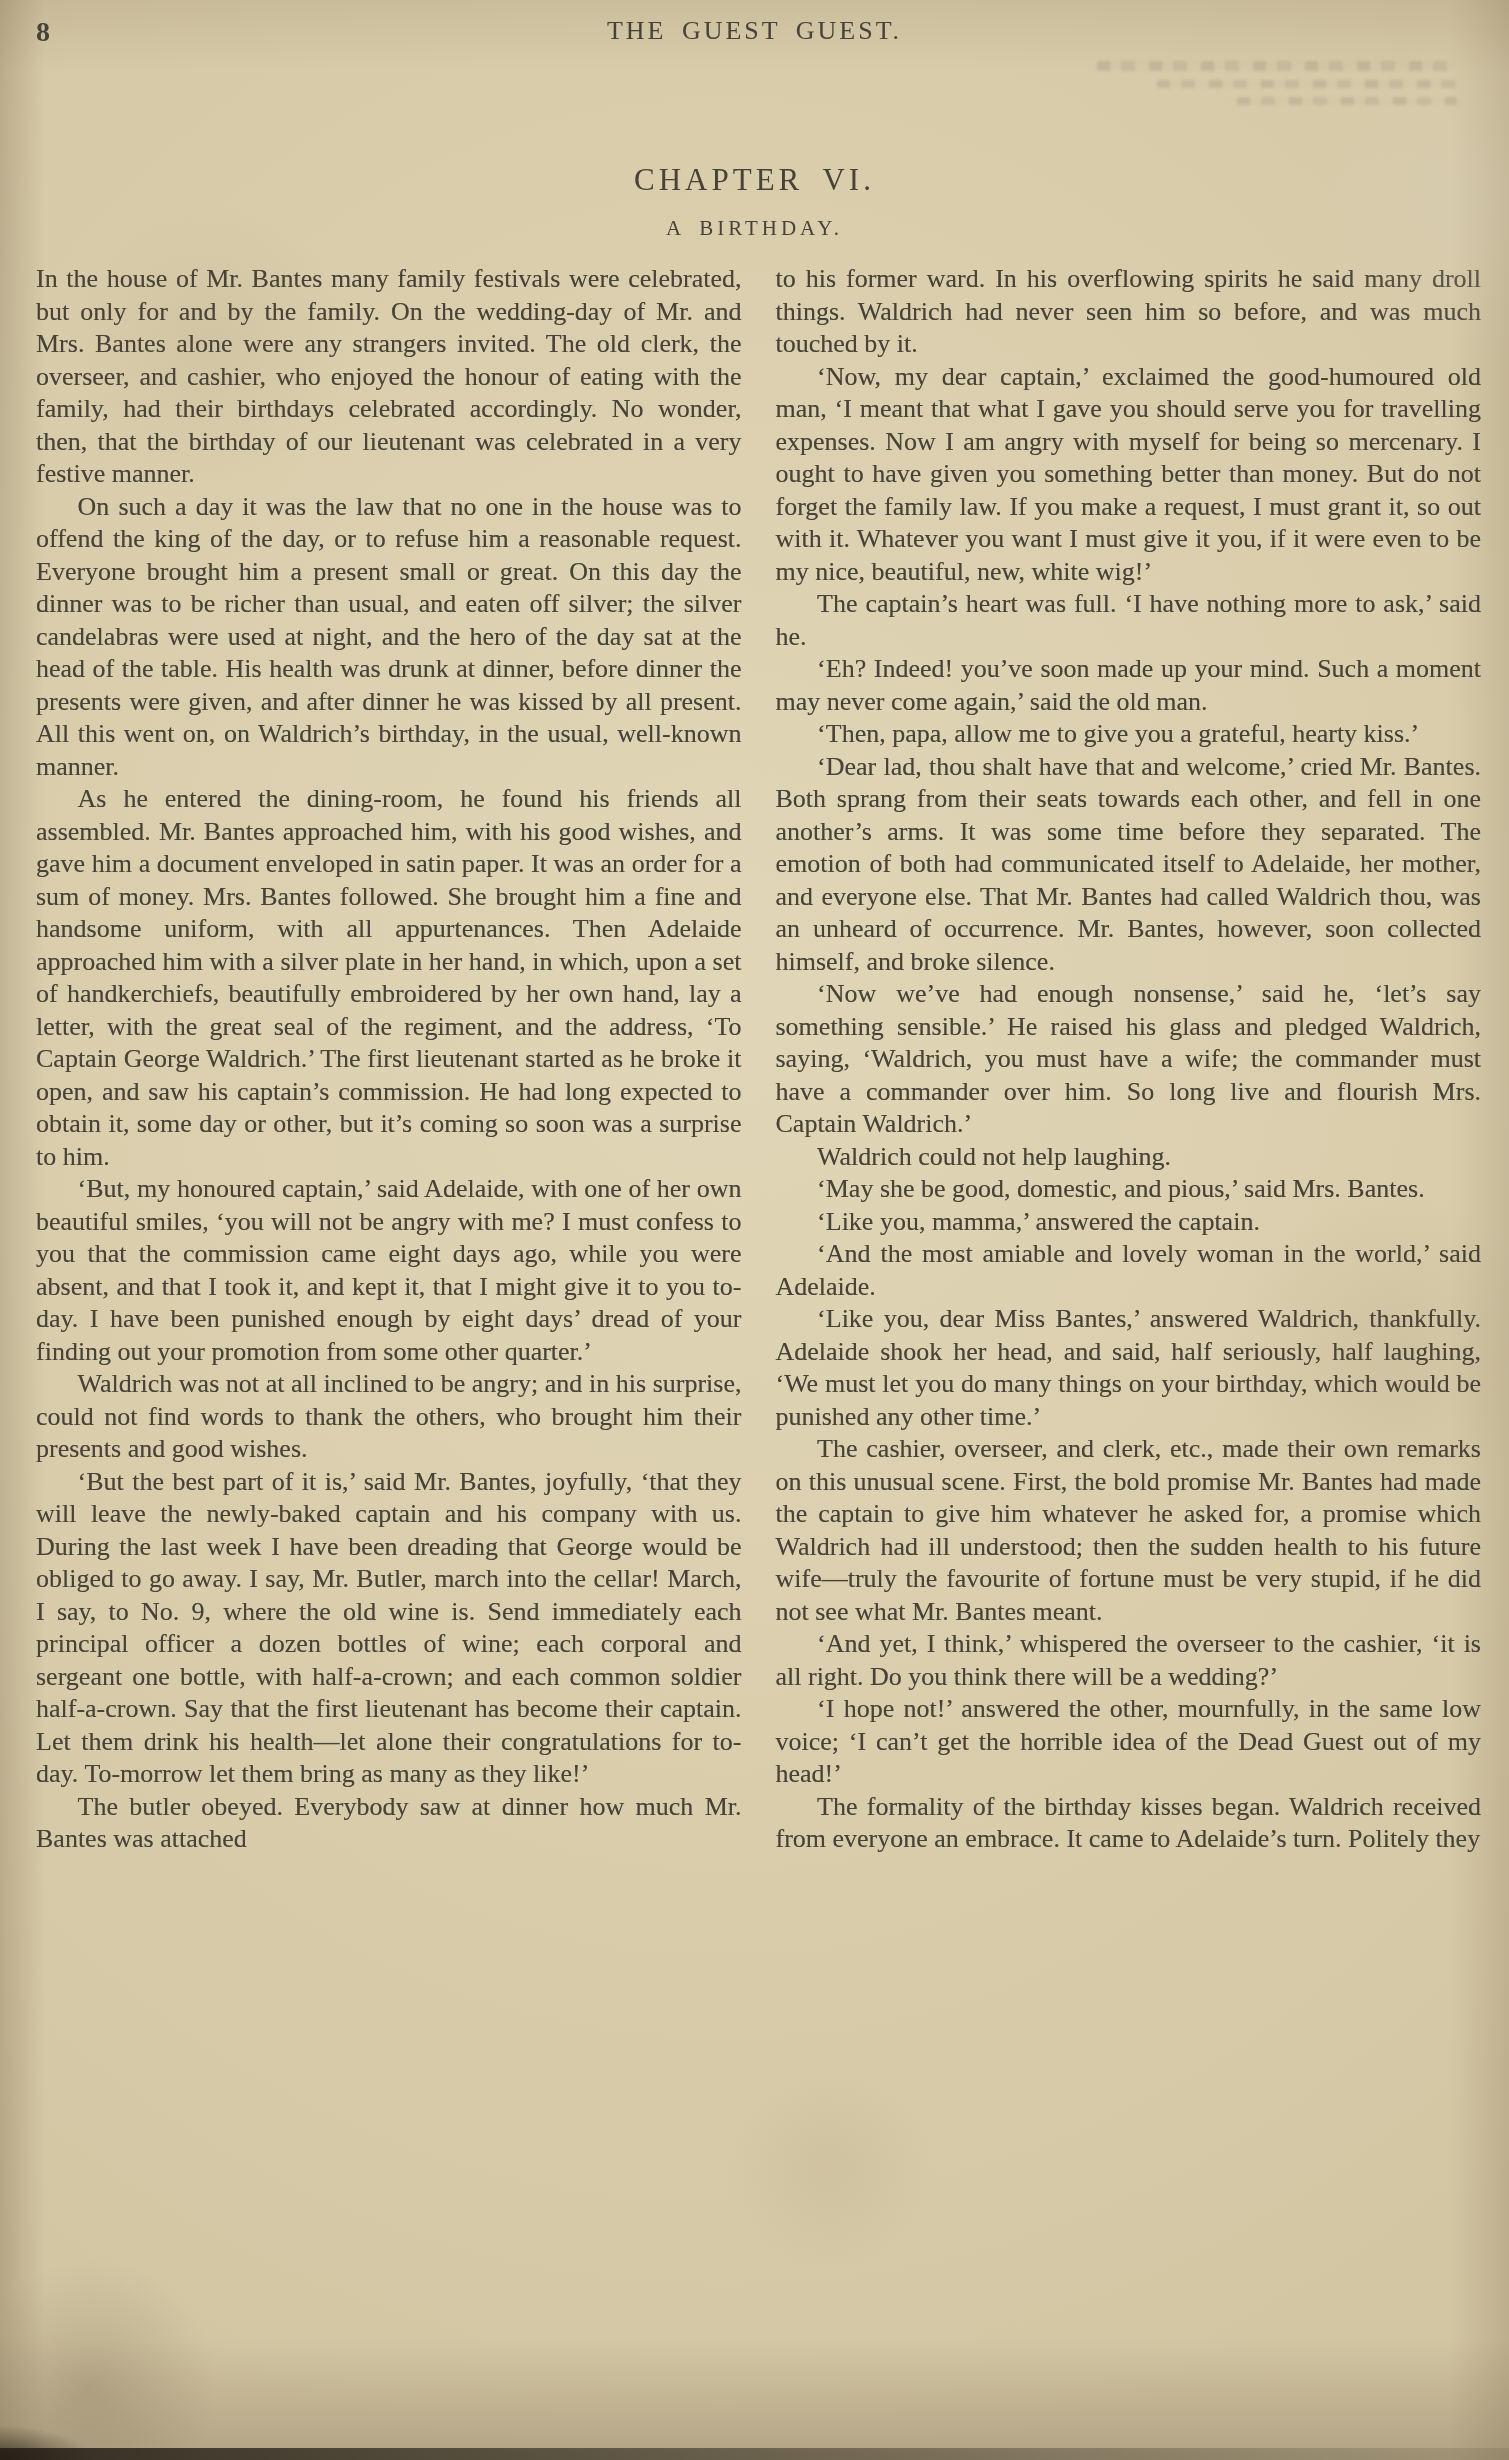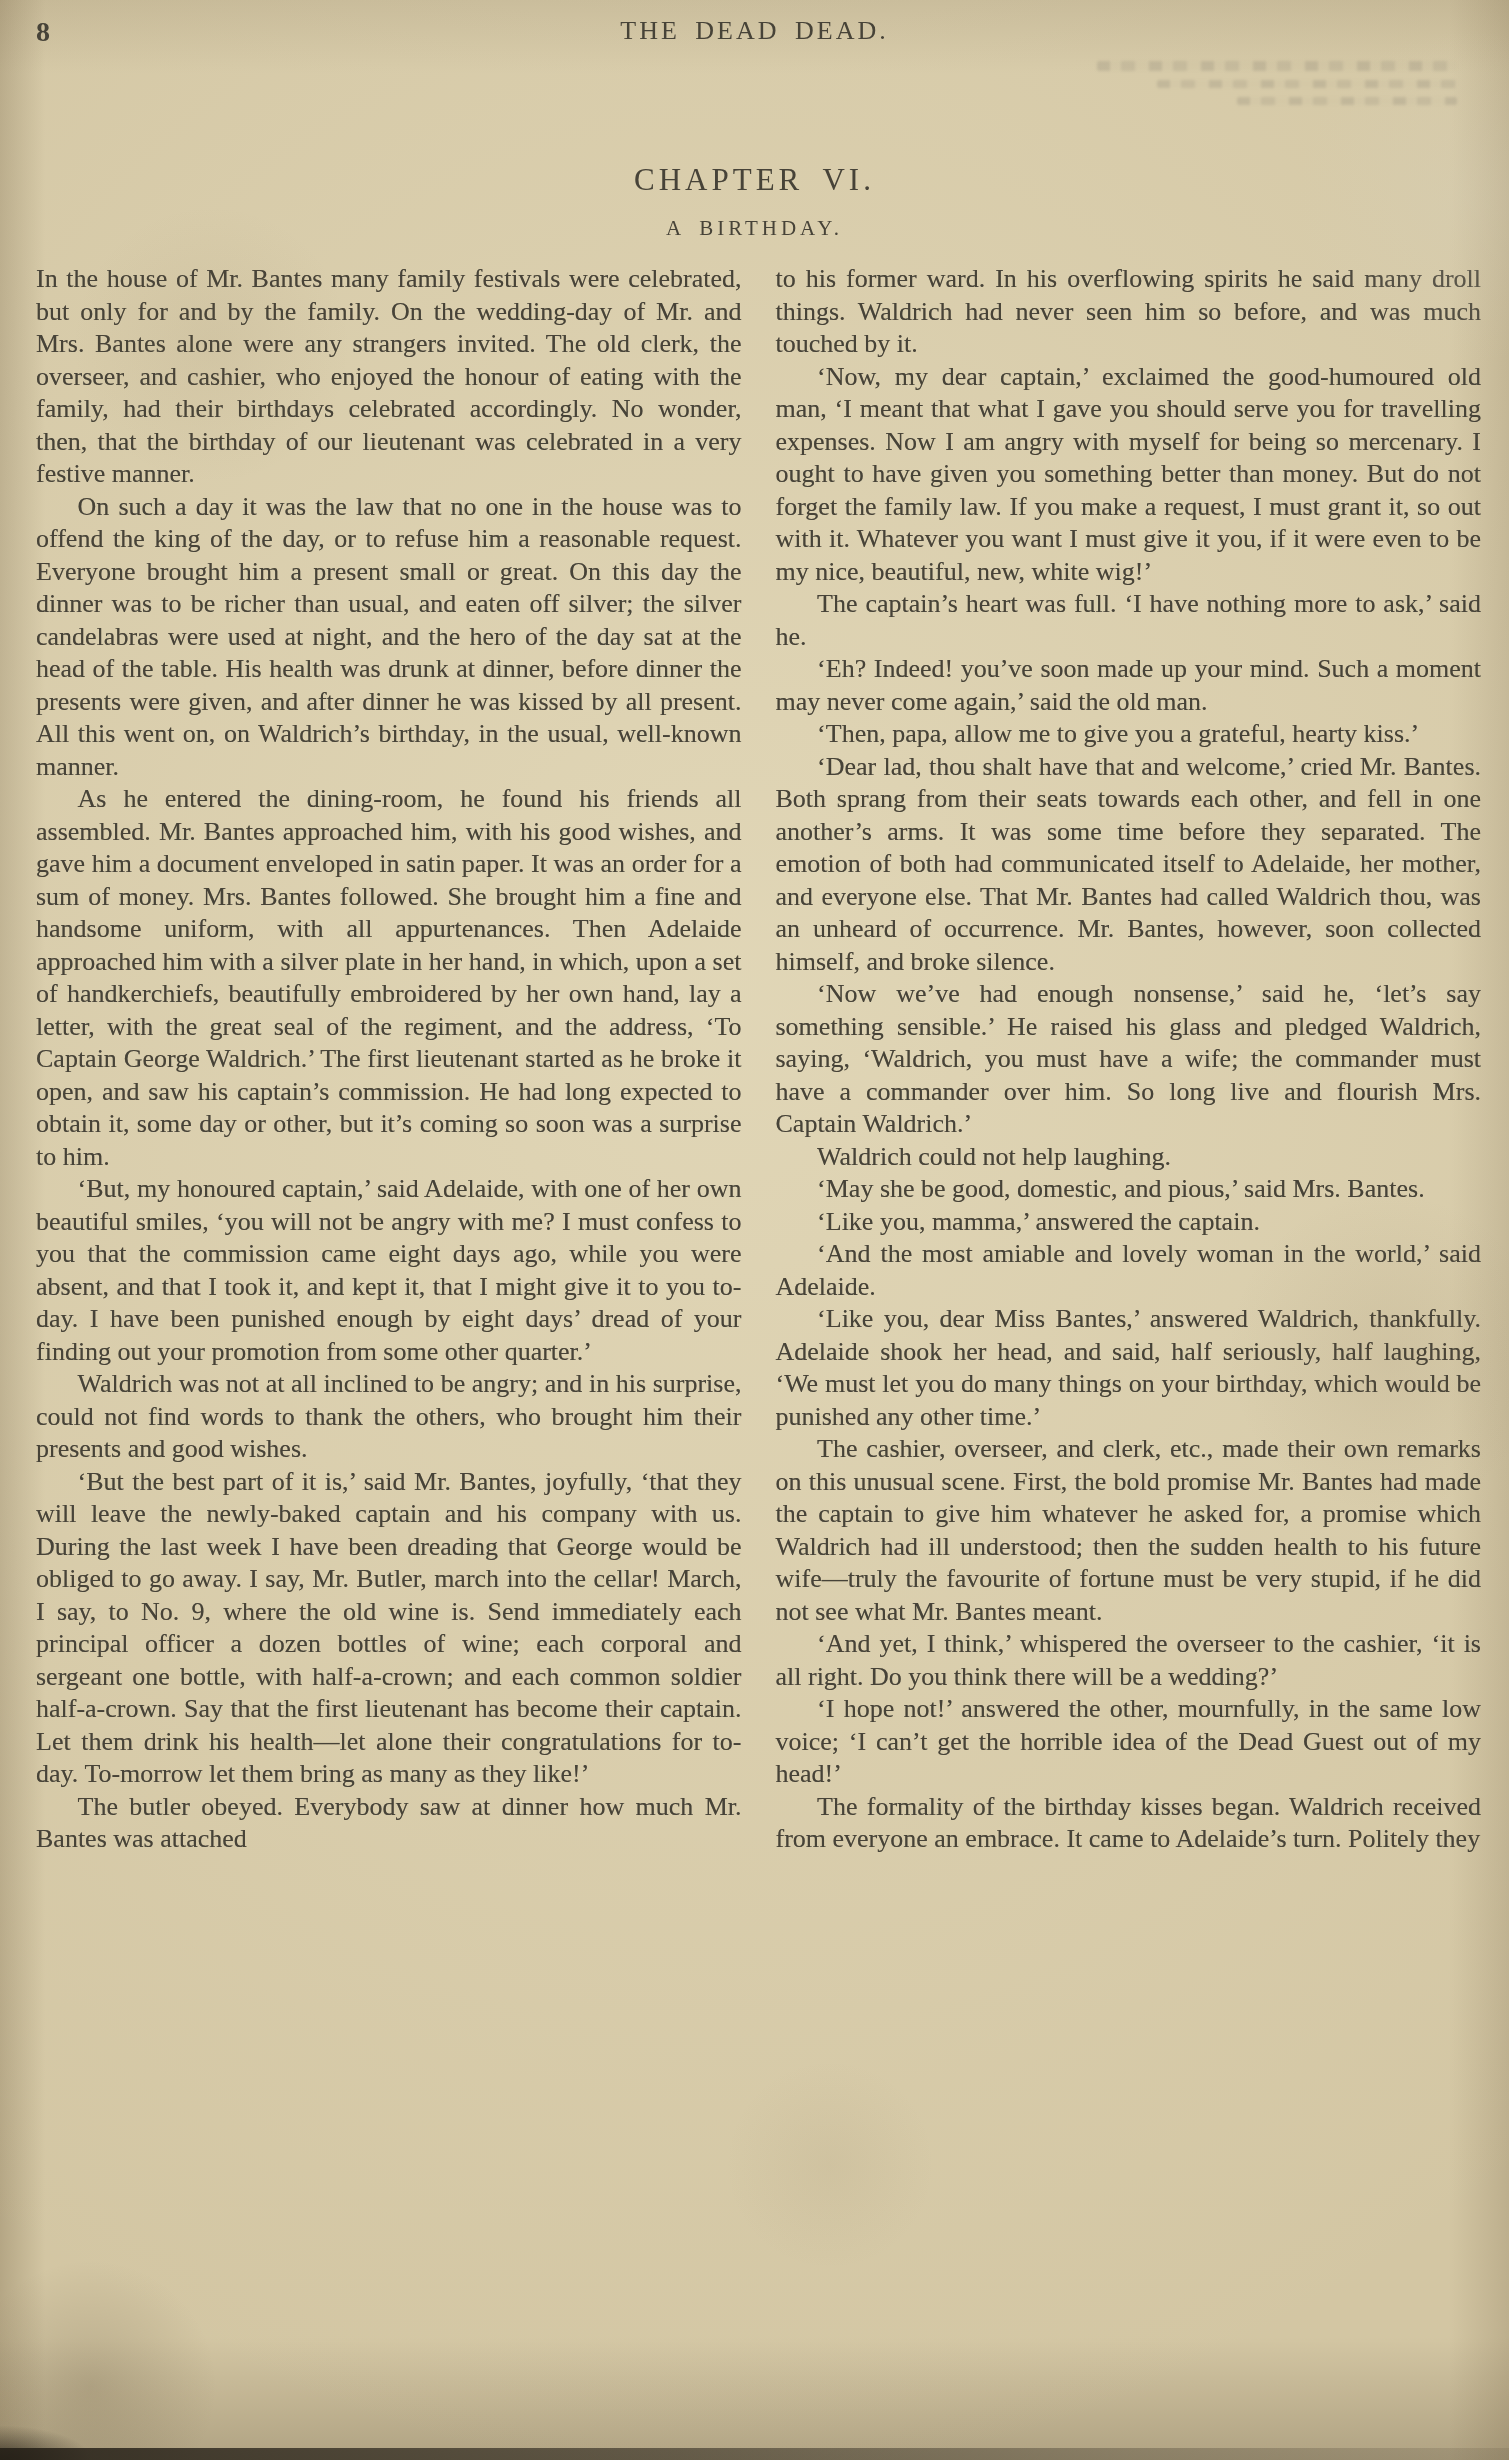--- a/index.html
+++ b/index.html
@@ -130,21 +130,21 @@
     background: radial-gradient(ellipse at 0% 100%, rgba(35,30,22,0.75), rgba(35,30,22,0) 72%);
   }
 </style>
 </head>
 <body>
 
 <div class="page">
 
   <div class="running-head">
     <span class="page-number">8</span>
-    <span class="book-title">THE DEAD DEAD.</span>
+    <span class="book-title">THE GUEST GUEST.</span>
   </div>
 
   <div class="bleed">
     <div class="bleed-line l1"></div>
     <div class="bleed-line l2"></div>
     <div class="bleed-line l3"></div>
   </div>
 
   <h1 class="chapter">CHAPTER VI.</h1>
   <h2 class="chapter-sub">A BIRTHDAY.</h2>

